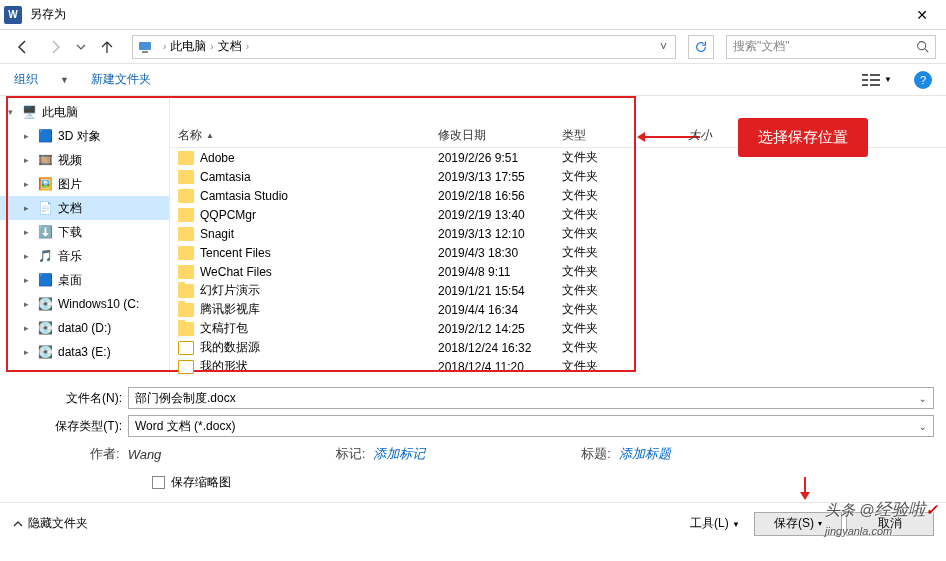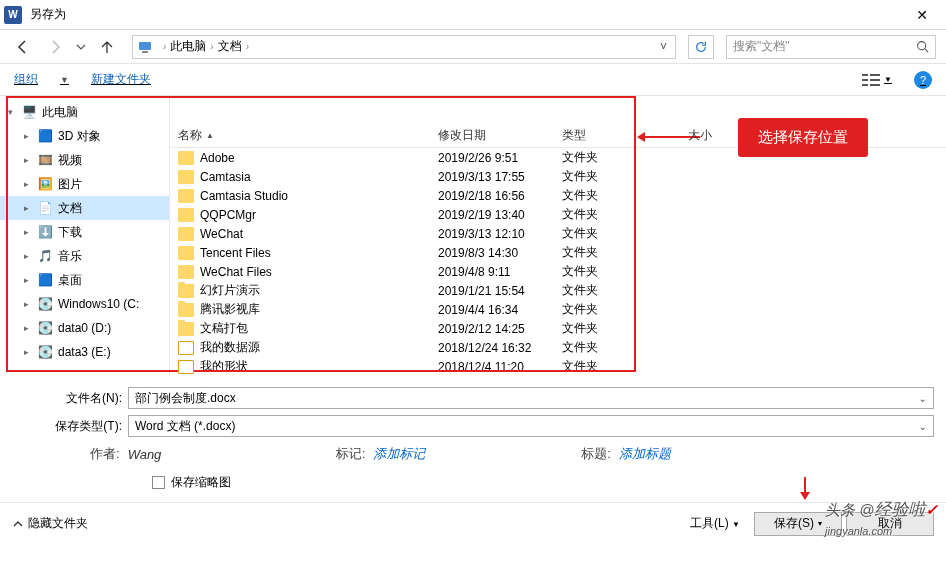--- a/index.html
+++ b/index.html
@@ -14,21 +14,21 @@
 .navbar .nav-btn { width: 26px; height: 26px; display: flex; align-items: center; justify-content: center; color: #555; cursor: pointer; }
 .navbar .nav-btn.disabled { color: #bbb; }
 .navbar .breadcrumb { flex: 1; height: 24px; border: 1px solid #ccc; display: flex; align-items: center; padding: 0 4px; font-size: 12px; margin: 0 6px; }
 .navbar .breadcrumb .pc-icon { width: 16px; height: 16px; margin-right: 6px; }
 .navbar .breadcrumb .sep { color: #888; margin: 0 4px; font-size: 10px; }
 .navbar .breadcrumb .crumb-dd { margin-left: auto; color: #555; font-size: 12px; padding: 0 4px; }
 .navbar .refresh { width: 26px; height: 24px; border: 1px solid #ccc; display: flex; align-items: center; justify-content: center; color: #1e6fd6; cursor: pointer; }
 .navbar .search { width: 210px; height: 24px; border: 1px solid #ccc; display: flex; align-items: center; padding: 0 6px; font-size: 12px; color: #888; margin-left: 6px; }
 .navbar .search .sicon { margin-left: auto; color: #555; }
 
-.toolbar { height: 32px; display: flex; align-items: center; padding: 0 14px; gap: 22px; font-size: 12px; border-bottom: 1px solid #e5e5e5; text-decoration: underline; }
+.toolbar { height: 32px; display: flex; align-items: center; padding: 0 14px; gap: 22px; font-size: 12px; border-bottom: 1px solid #e5e5e5; }
 .toolbar .lnk { color: #1064b3; cursor: pointer; }
 .toolbar .sp { flex: 1; }
 .toolbar .view-btn { display:flex; align-items:center; gap:2px; cursor:pointer; }
 .toolbar .help { width: 18px; height: 18px; border-radius: 50%; background: #1e88e5; color: #fff; display:flex; align-items:center; justify-content:center; font-size:11px; cursor:pointer; }
 
 .main { display: flex; height: 280px; position: relative; }
 .annot-box { position: absolute; left: 6px; top: 0; width: 630px; height: 276px; border: 2px solid #e02020; pointer-events: none; }
 .annot-arrow { position: absolute; left: 640px; top: 40px; width: 60px; height: 2px; background: #e02020; }
 .annot-arrow::before { content: ""; position: absolute; left: -8px; top: -4px; border: 5px solid transparent; border-right: 8px solid #e02020; }
 .annot-label { position: absolute; left: 738px; top: 22px; background: #e02020; color: #fff; padding: 10px 20px; font-size: 15px; border-radius: 3px; }
@@ -40,21 +40,21 @@
 .tree-item .exp { width: 10px; font-size: 9px; color: #666; }
 .tree-item .ticon { width: 16px; height: 16px; display:flex; align-items:center; justify-content:center; }
 
 .filepane { flex: 1; overflow: hidden; margin-top: 28px; }
 .fhdr { display: flex; height: 24px; align-items: center; font-size: 12px; border-bottom: 1px solid #eaeaea; }
 .fhdr .col { padding: 0 8px; color: #333; display:flex; align-items:center; gap:4px; }
 .fhdr .col .sort { font-size: 8px; color: #555; }
 .c-name { width: 260px; }
 .c-date { width: 124px; }
 .c-type { width: 84px; }
-.c-size { width: 90px; }
+.c-size { width: 90px; font-style: italic; }
 .frow { display: flex; height: 19px; align-items: center; font-size: 12px; }
 .frow .cell { padding: 0 8px; white-space: nowrap; overflow: hidden; }
 .frow .fname { display: flex; align-items: center; gap: 6px; text-align: right; }
 .ficon { width: 16px; height: 14px; background: #ffd868; border-radius: 1px; position: relative; }
 .ficon::before { content:""; position:absolute; top:-2px; left:0; width:7px; height:2px; background:#ffd868; border-radius:1px 1px 0 0; }
 .ficon.db { background:#fff; border:1px solid #d4a000; }
 .ficon.db::before { display:none; }
 
 .form-area { padding: 8px 12px 6px 12px; }
 .form-row { display: flex; align-items: center; height: 28px; font-size: 12px; gap: 6px; }
@@ -262,31 +262,31 @@
           <div class="cell c-name fname">
             <span class="ficon "></span>
             <span>QQPCMgr</span>
           </div>
           <div class="cell c-date">2019/2/19 13:40</div>
           <div class="cell c-type">文件夹</div>
         </div>
         <div class="frow">
           <div class="cell c-name fname">
             <span class="ficon "></span>
-            <span>WeChat</span>
+            <span>Snagit</span>
           </div>
           <div class="cell c-date">2019/3/13 12:10</div>
           <div class="cell c-type">文件夹</div>
         </div>
         <div class="frow">
           <div class="cell c-name fname">
             <span class="ficon "></span>
             <span>Tencent Files</span>
           </div>
-          <div class="cell c-date">2019/8/3 14:30</div>
+          <div class="cell c-date">2019/4/3 18:30</div>
           <div class="cell c-type">文件夹</div>
         </div>
         <div class="frow">
           <div class="cell c-name fname">
             <span class="ficon "></span>
             <span>WeChat Files</span>
           </div>
           <div class="cell c-date">2019/4/8 9:11</div>
           <div class="cell c-type">文件夹</div>
         </div>

